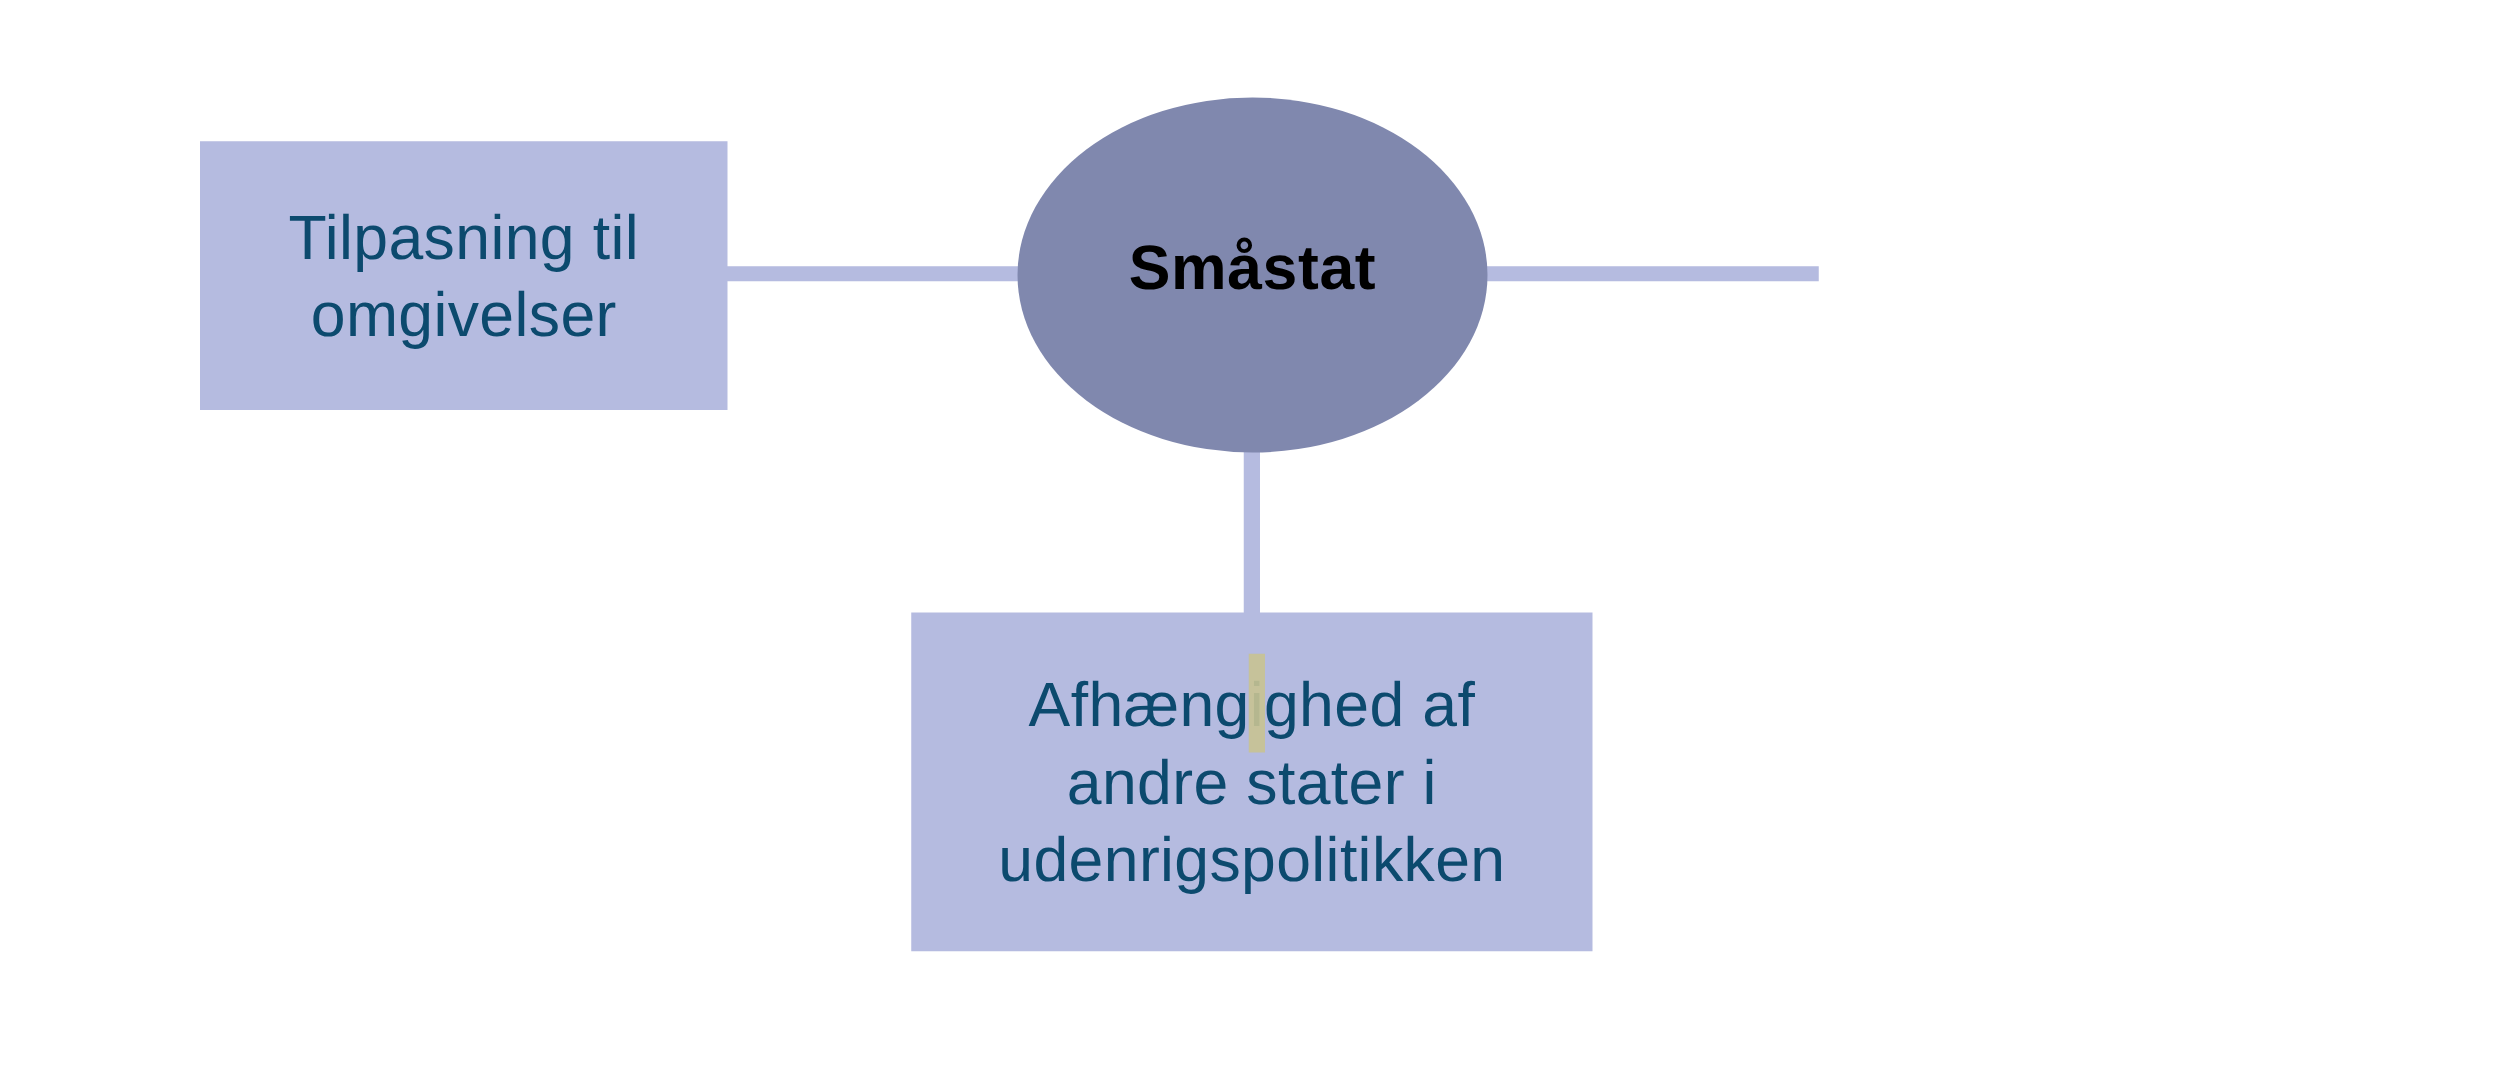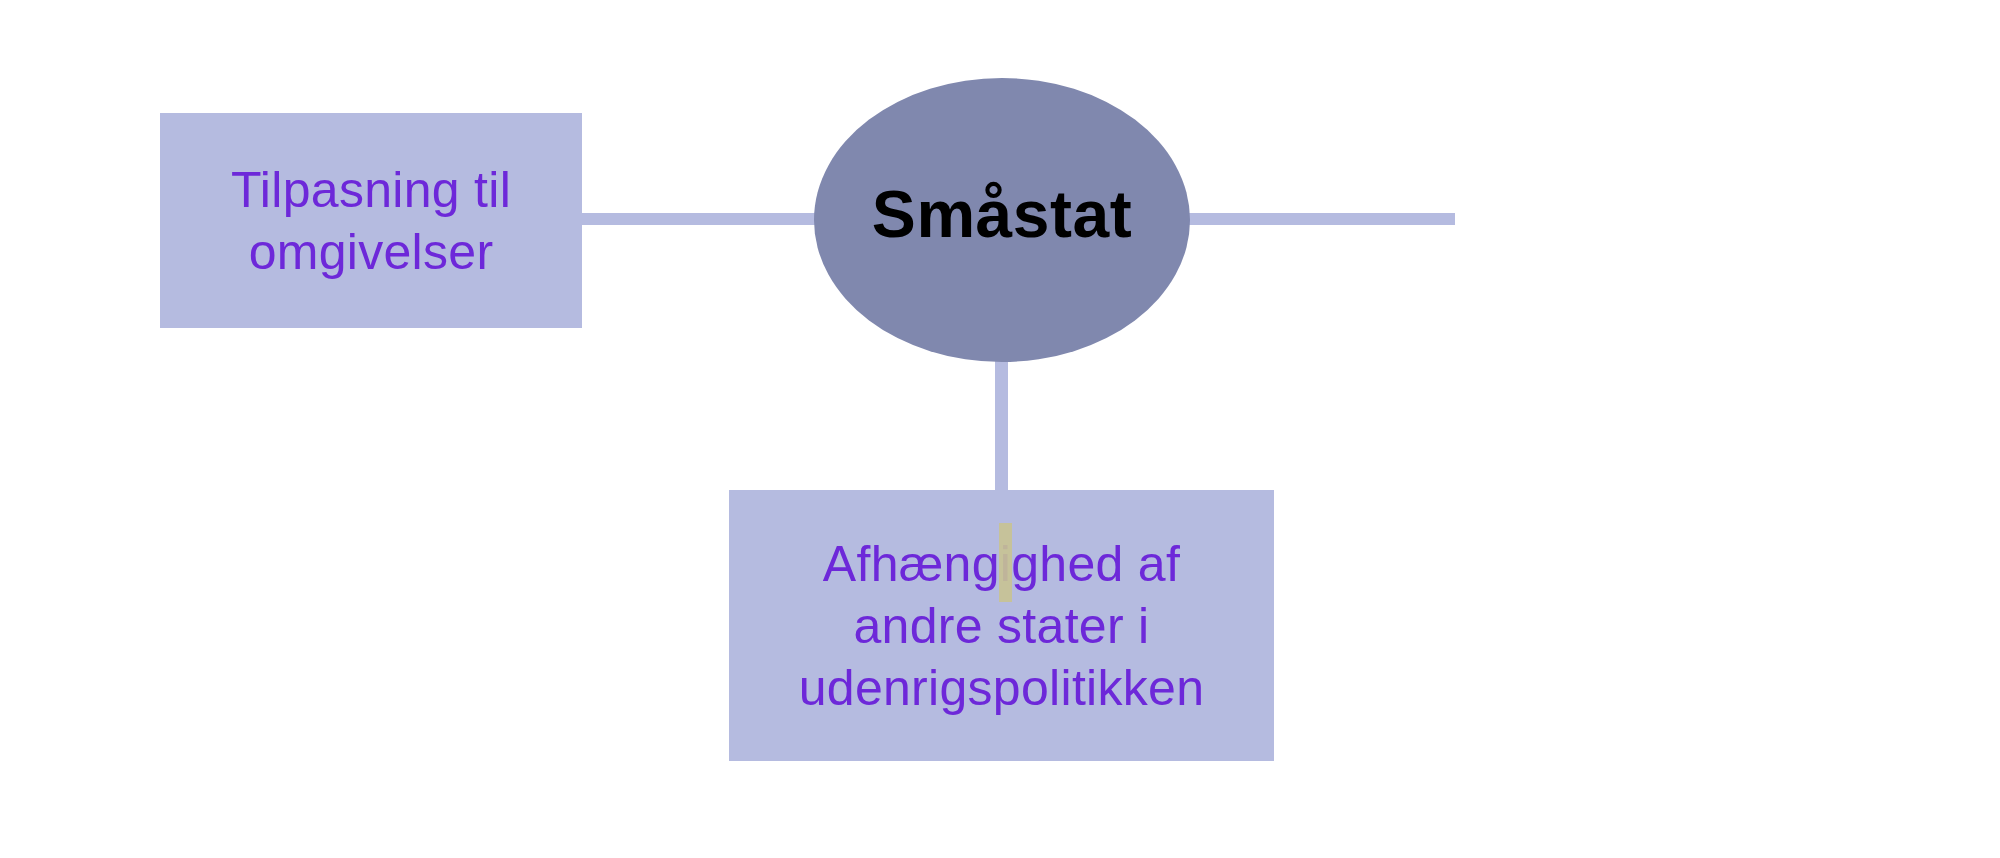--- a/index.html
+++ b/index.html
@@ -23,40 +23,40 @@
       position: absolute;
       background: #b5bbe0;
     }
     .node-box {
       position: absolute;
       background: #b5bbe0;
       display: flex;
       align-items: center;
       justify-content: center;
       text-align: center;
-      color: #6d28d9;
+      color: #0c4a6e;
       box-sizing: border-box;
     }
     .node-text {
       font-size: 50px;
       line-height: 62px;
       white-space: pre-line;
       letter-spacing: 0.3px;
     }
     .node-ellipse {
       position: absolute;
       background: #8088ae;
       border-radius: 50%;
       display: flex;
       align-items: center;
       justify-content: center;
       color: #000000;
     }
     .center-text {
-      font-size: 66px;
+      font-size: 50px;
       font-weight: bold;
       letter-spacing: 0.5px;
       margin-top: -12px;
     }
     .text-cursor {
       position: absolute;
       background: #c8c392;
       opacity: 0.9;
     }
   </style>

